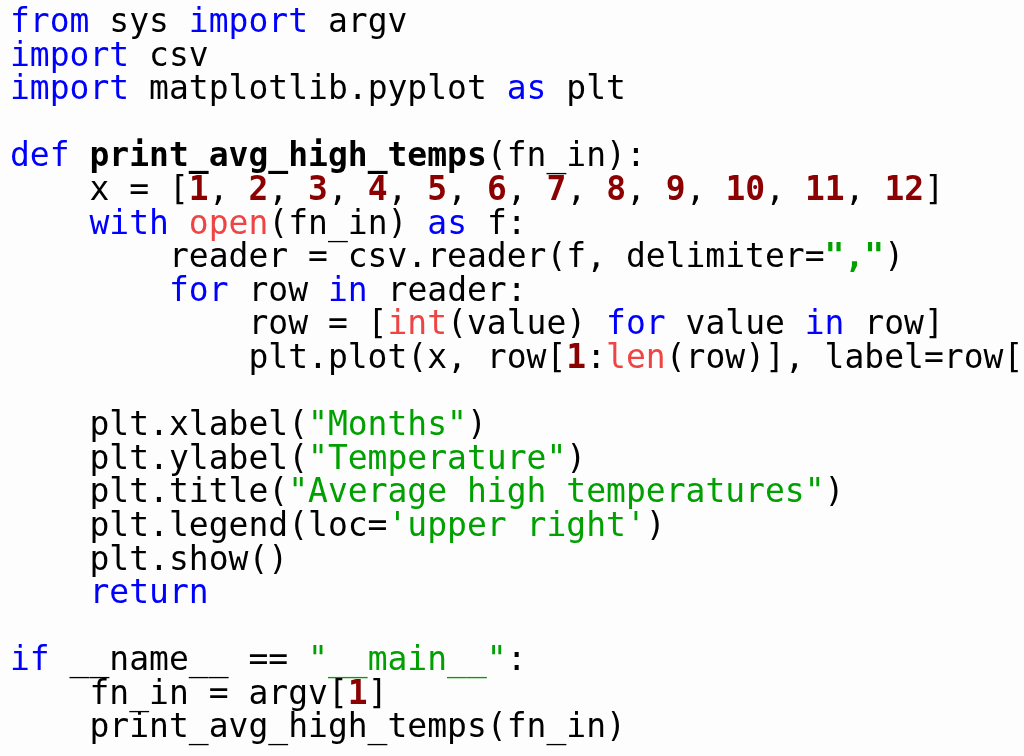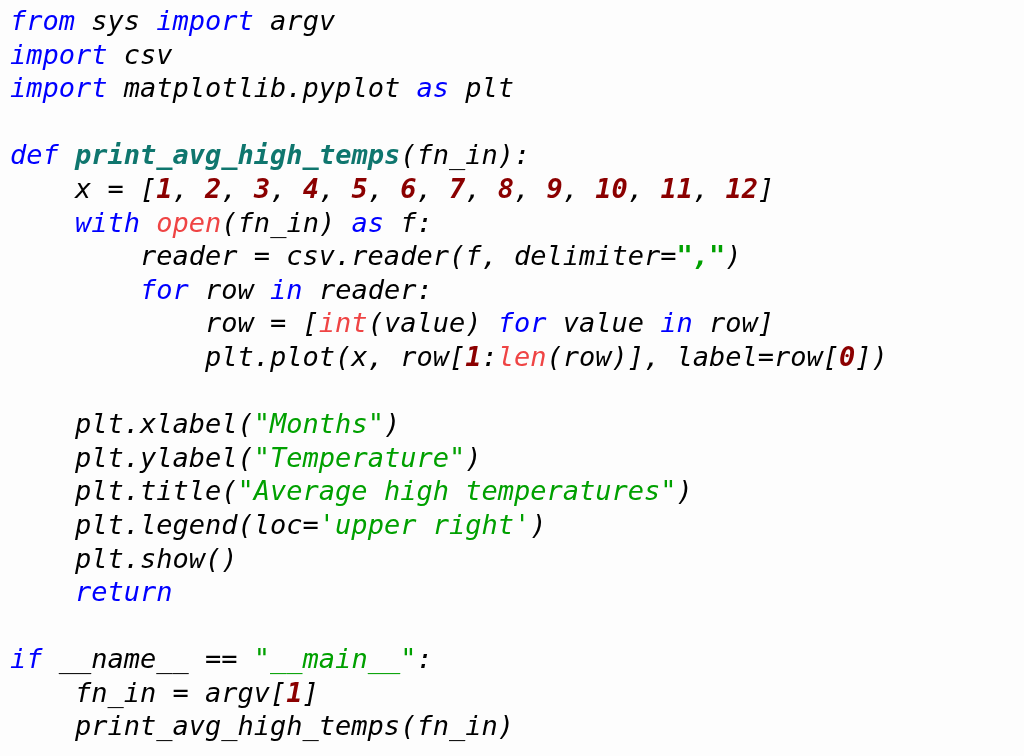--- a/index.html
+++ b/index.html
@@ -9,36 +9,35 @@
     background: #fdfdfd;
   }
   body {
     width: 1024px;
     height: 756px;
     overflow: hidden;
     font-family: "DejaVu Sans Mono", "Liberation Mono", monospace;
   }
   #code-listing {
     padding: 4px 0 0 10px;
-    font-size: 27px;
+    font-size: 33px;
     line-height: 33.6px;
     letter-spacing: 0px;
     white-space: pre;
     color: #000000;
-    font-style: italic;
   }
   .code-line {
     white-space: pre;
     min-height: 33.6px;
   }
   
   .t-plain    { color: #000000; }
   .t-keyword  { color: #0000ff; }
   .t-builtin  { color: #ef4444; }
   .t-string   { color: #00a000; }
   .t-strbold  { color: #00a000; font-weight: bold; }
   .t-number   { color: #8b0000; font-weight: bold; }
-  .t-funcname { color: #0f766e; font-weight: bold; }
+  .t-funcname { color: #000000; font-weight: bold; }
 </style>
 </head>
 <body>
 
 <div id="code-listing"><div class="code-line"><span class="t-keyword">from</span><span class="t-plain"> sys </span><span class="t-keyword">import</span><span class="t-plain"> argv</span></div><div class="code-line"><span class="t-keyword">import</span><span class="t-plain"> csv</span></div><div class="code-line"><span class="t-keyword">import</span><span class="t-plain"> matplotlib.pyplot </span><span class="t-keyword">as</span><span class="t-plain"> plt</span></div><div class="code-line">&nbsp;</div><div class="code-line"><span class="t-keyword">def</span><span class="t-plain"> </span><span class="t-funcname">print_avg_high_temps</span><span class="t-plain">(fn_in):</span></div><div class="code-line"><span class="t-plain">    x = [</span><span class="t-number">1</span><span class="t-plain">, </span><span class="t-number">2</span><span class="t-plain">, </span><span class="t-number">3</span><span class="t-plain">, </span><span class="t-number">4</span><span class="t-plain">, </span><span class="t-number">5</span><span class="t-plain">, </span><span class="t-number">6</span><span class="t-plain">, </span><span class="t-number">7</span><span class="t-plain">, </span><span class="t-number">8</span><span class="t-plain">, </span><span class="t-number">9</span><span class="t-plain">, </span><span class="t-number">10</span><span class="t-plain">, </span><span class="t-number">11</span><span class="t-plain">, </span><span class="t-number">12</span><span class="t-plain">]</span></div><div class="code-line"><span class="t-plain">    </span><span class="t-keyword">with</span><span class="t-plain"> </span><span class="t-builtin">open</span><span class="t-plain">(fn_in) </span><span class="t-keyword">as</span><span class="t-plain"> f:</span></div><div class="code-line"><span class="t-plain">        reader = csv.reader(f, delimiter=</span><span class="t-strbold">","</span><span class="t-plain">)</span></div><div class="code-line"><span class="t-plain">        </span><span class="t-keyword">for</span><span class="t-plain"> row </span><span class="t-keyword">in</span><span class="t-plain"> reader:</span></div><div class="code-line"><span class="t-plain">            row = [</span><span class="t-builtin">int</span><span class="t-plain">(value) </span><span class="t-keyword">for</span><span class="t-plain"> value </span><span class="t-keyword">in</span><span class="t-plain"> row]</span></div><div class="code-line"><span class="t-plain">            plt.plot(x, row[</span><span class="t-number">1</span><span class="t-plain">:</span><span class="t-builtin">len</span><span class="t-plain">(row)], label=row[</span><span class="t-number">0</span><span class="t-plain">])</span></div><div class="code-line">&nbsp;</div><div class="code-line"><span class="t-plain">    plt.xlabel(</span><span class="t-string">"Months"</span><span class="t-plain">)</span></div><div class="code-line"><span class="t-plain">    plt.ylabel(</span><span class="t-string">"Temperature"</span><span class="t-plain">)</span></div><div class="code-line"><span class="t-plain">    plt.title(</span><span class="t-string">"Average high temperatures"</span><span class="t-plain">)</span></div><div class="code-line"><span class="t-plain">    plt.legend(loc=</span><span class="t-string">'upper right'</span><span class="t-plain">)</span></div><div class="code-line"><span class="t-plain">    plt.show()</span></div><div class="code-line"><span class="t-plain">    </span><span class="t-keyword">return</span></div><div class="code-line">&nbsp;</div><div class="code-line"><span class="t-keyword">if</span><span class="t-plain"> __name__ == </span><span class="t-string">"__main__"</span><span class="t-plain">:</span></div><div class="code-line"><span class="t-plain">    fn_in = argv[</span><span class="t-number">1</span><span class="t-plain">]</span></div><div class="code-line"><span class="t-plain">    print_avg_high_temps(fn_in)</span></div></div>
 
 </body></html>

